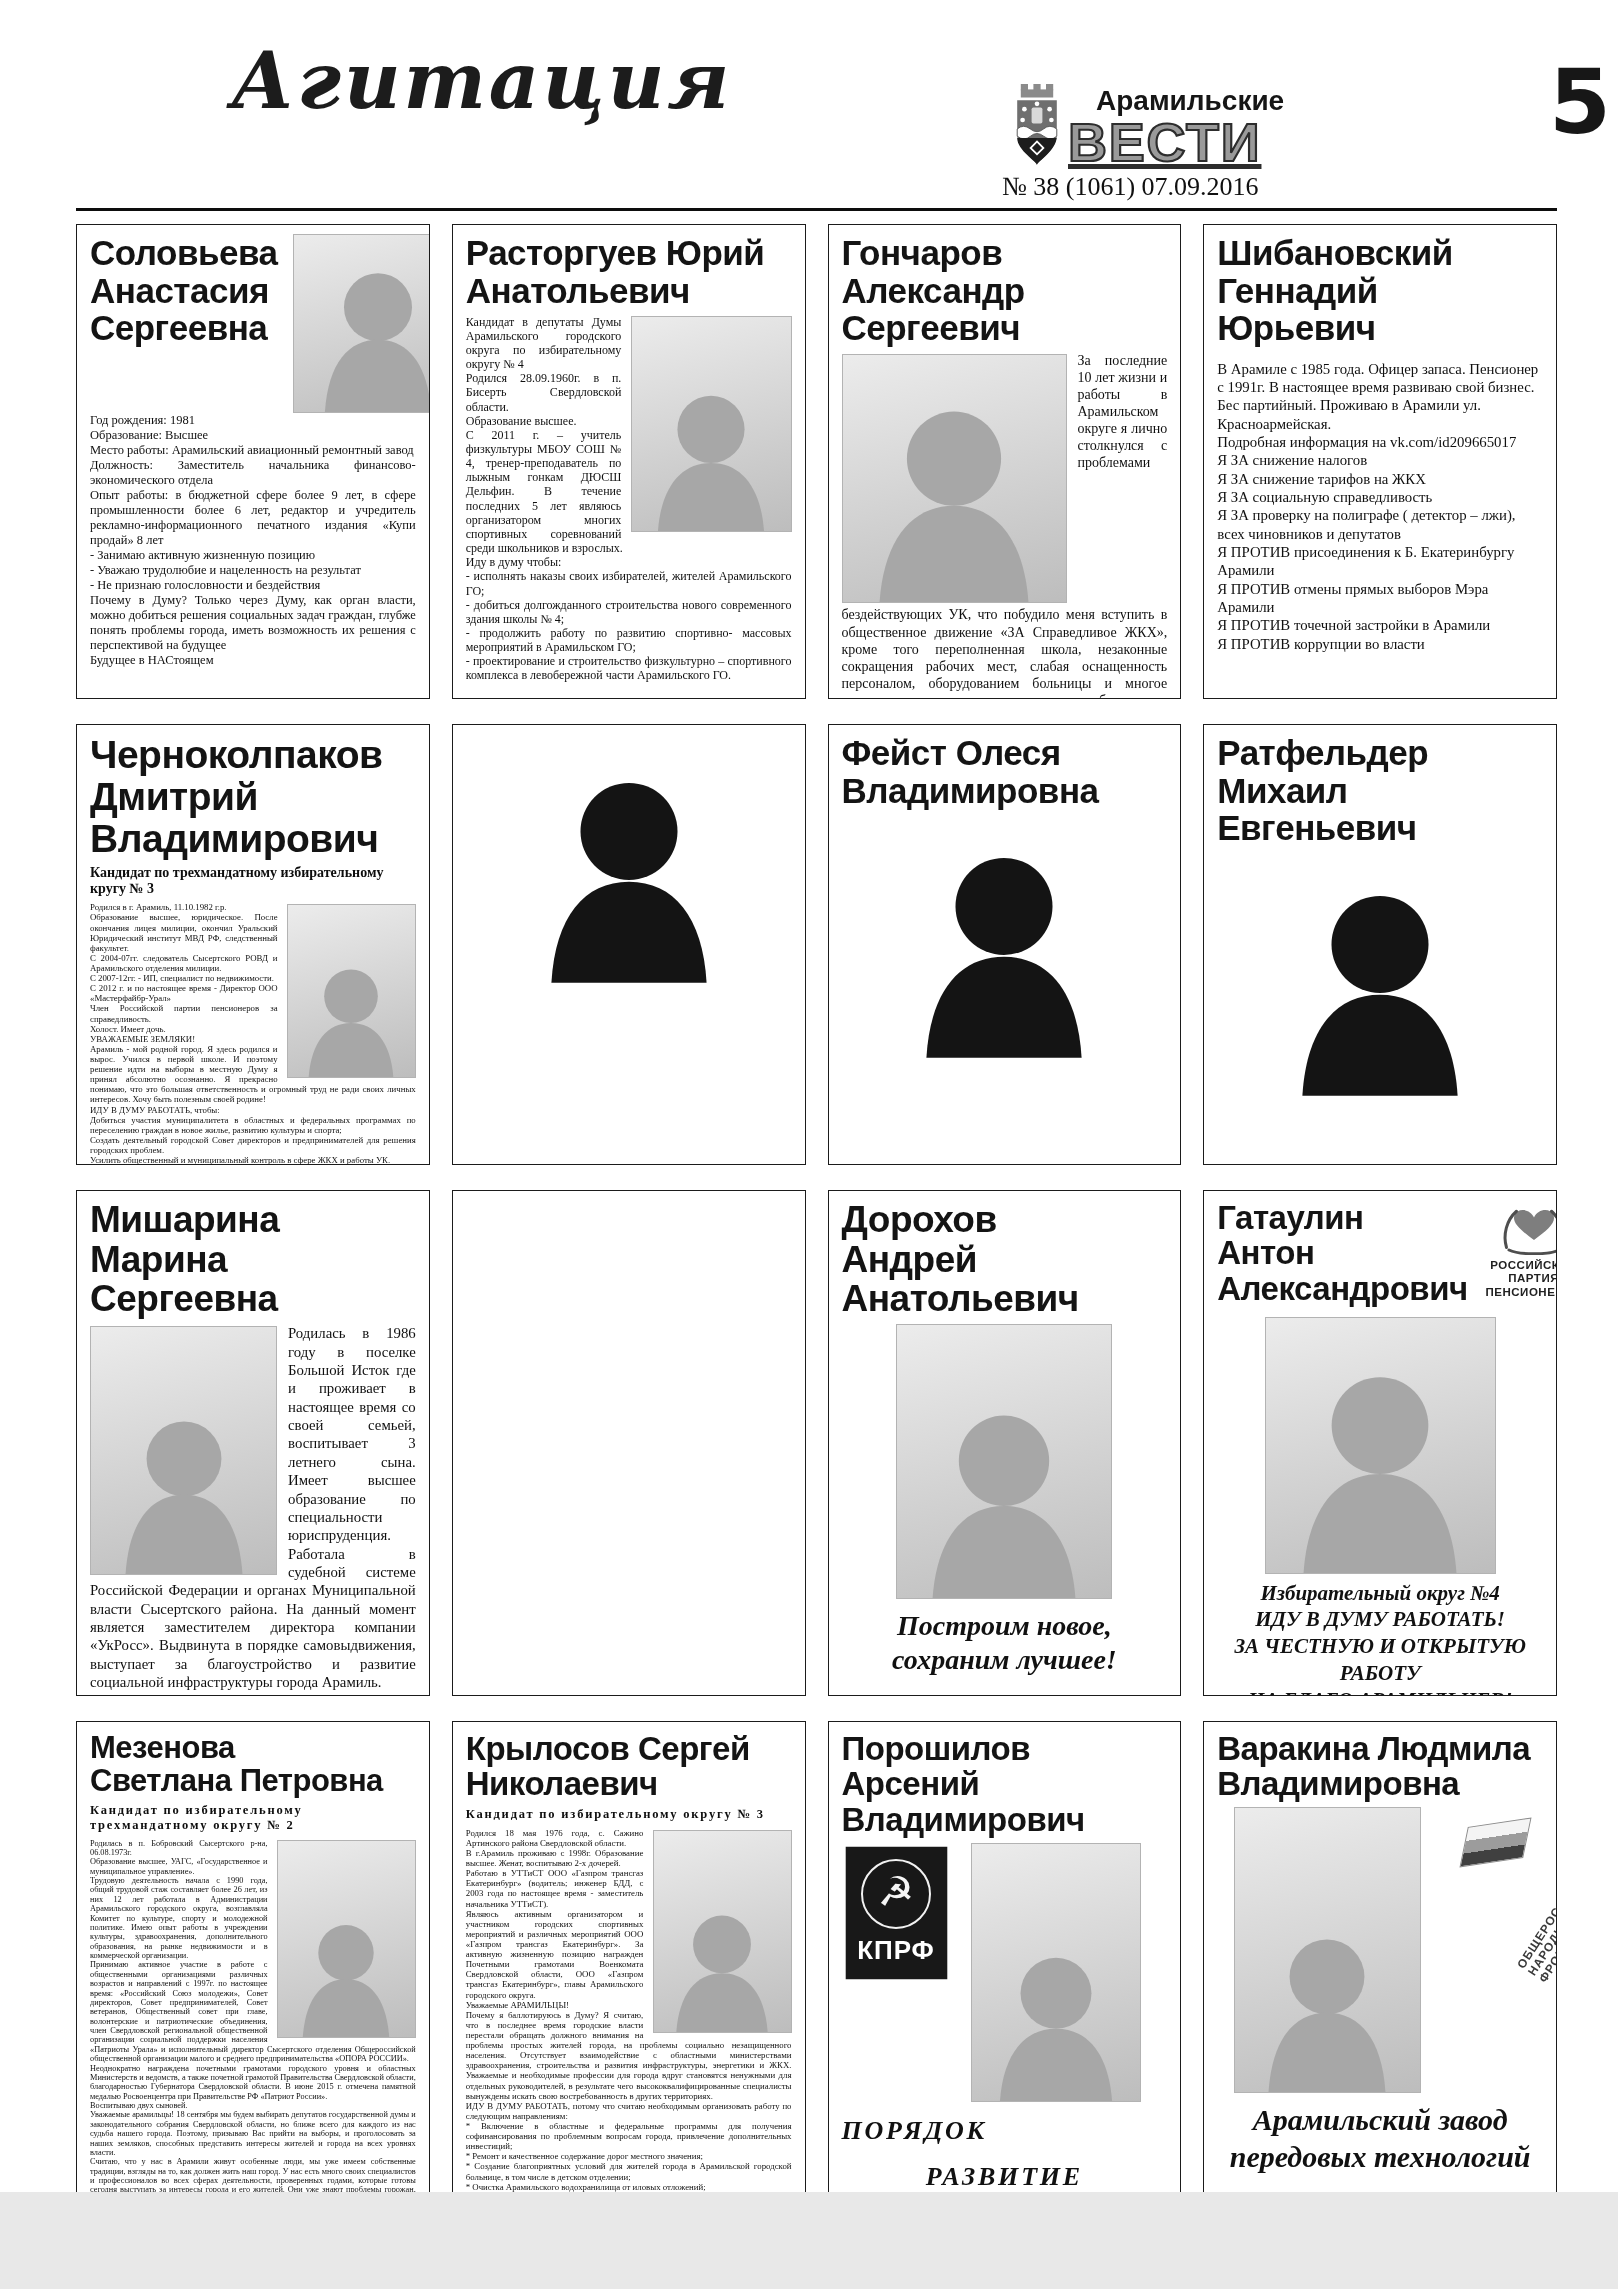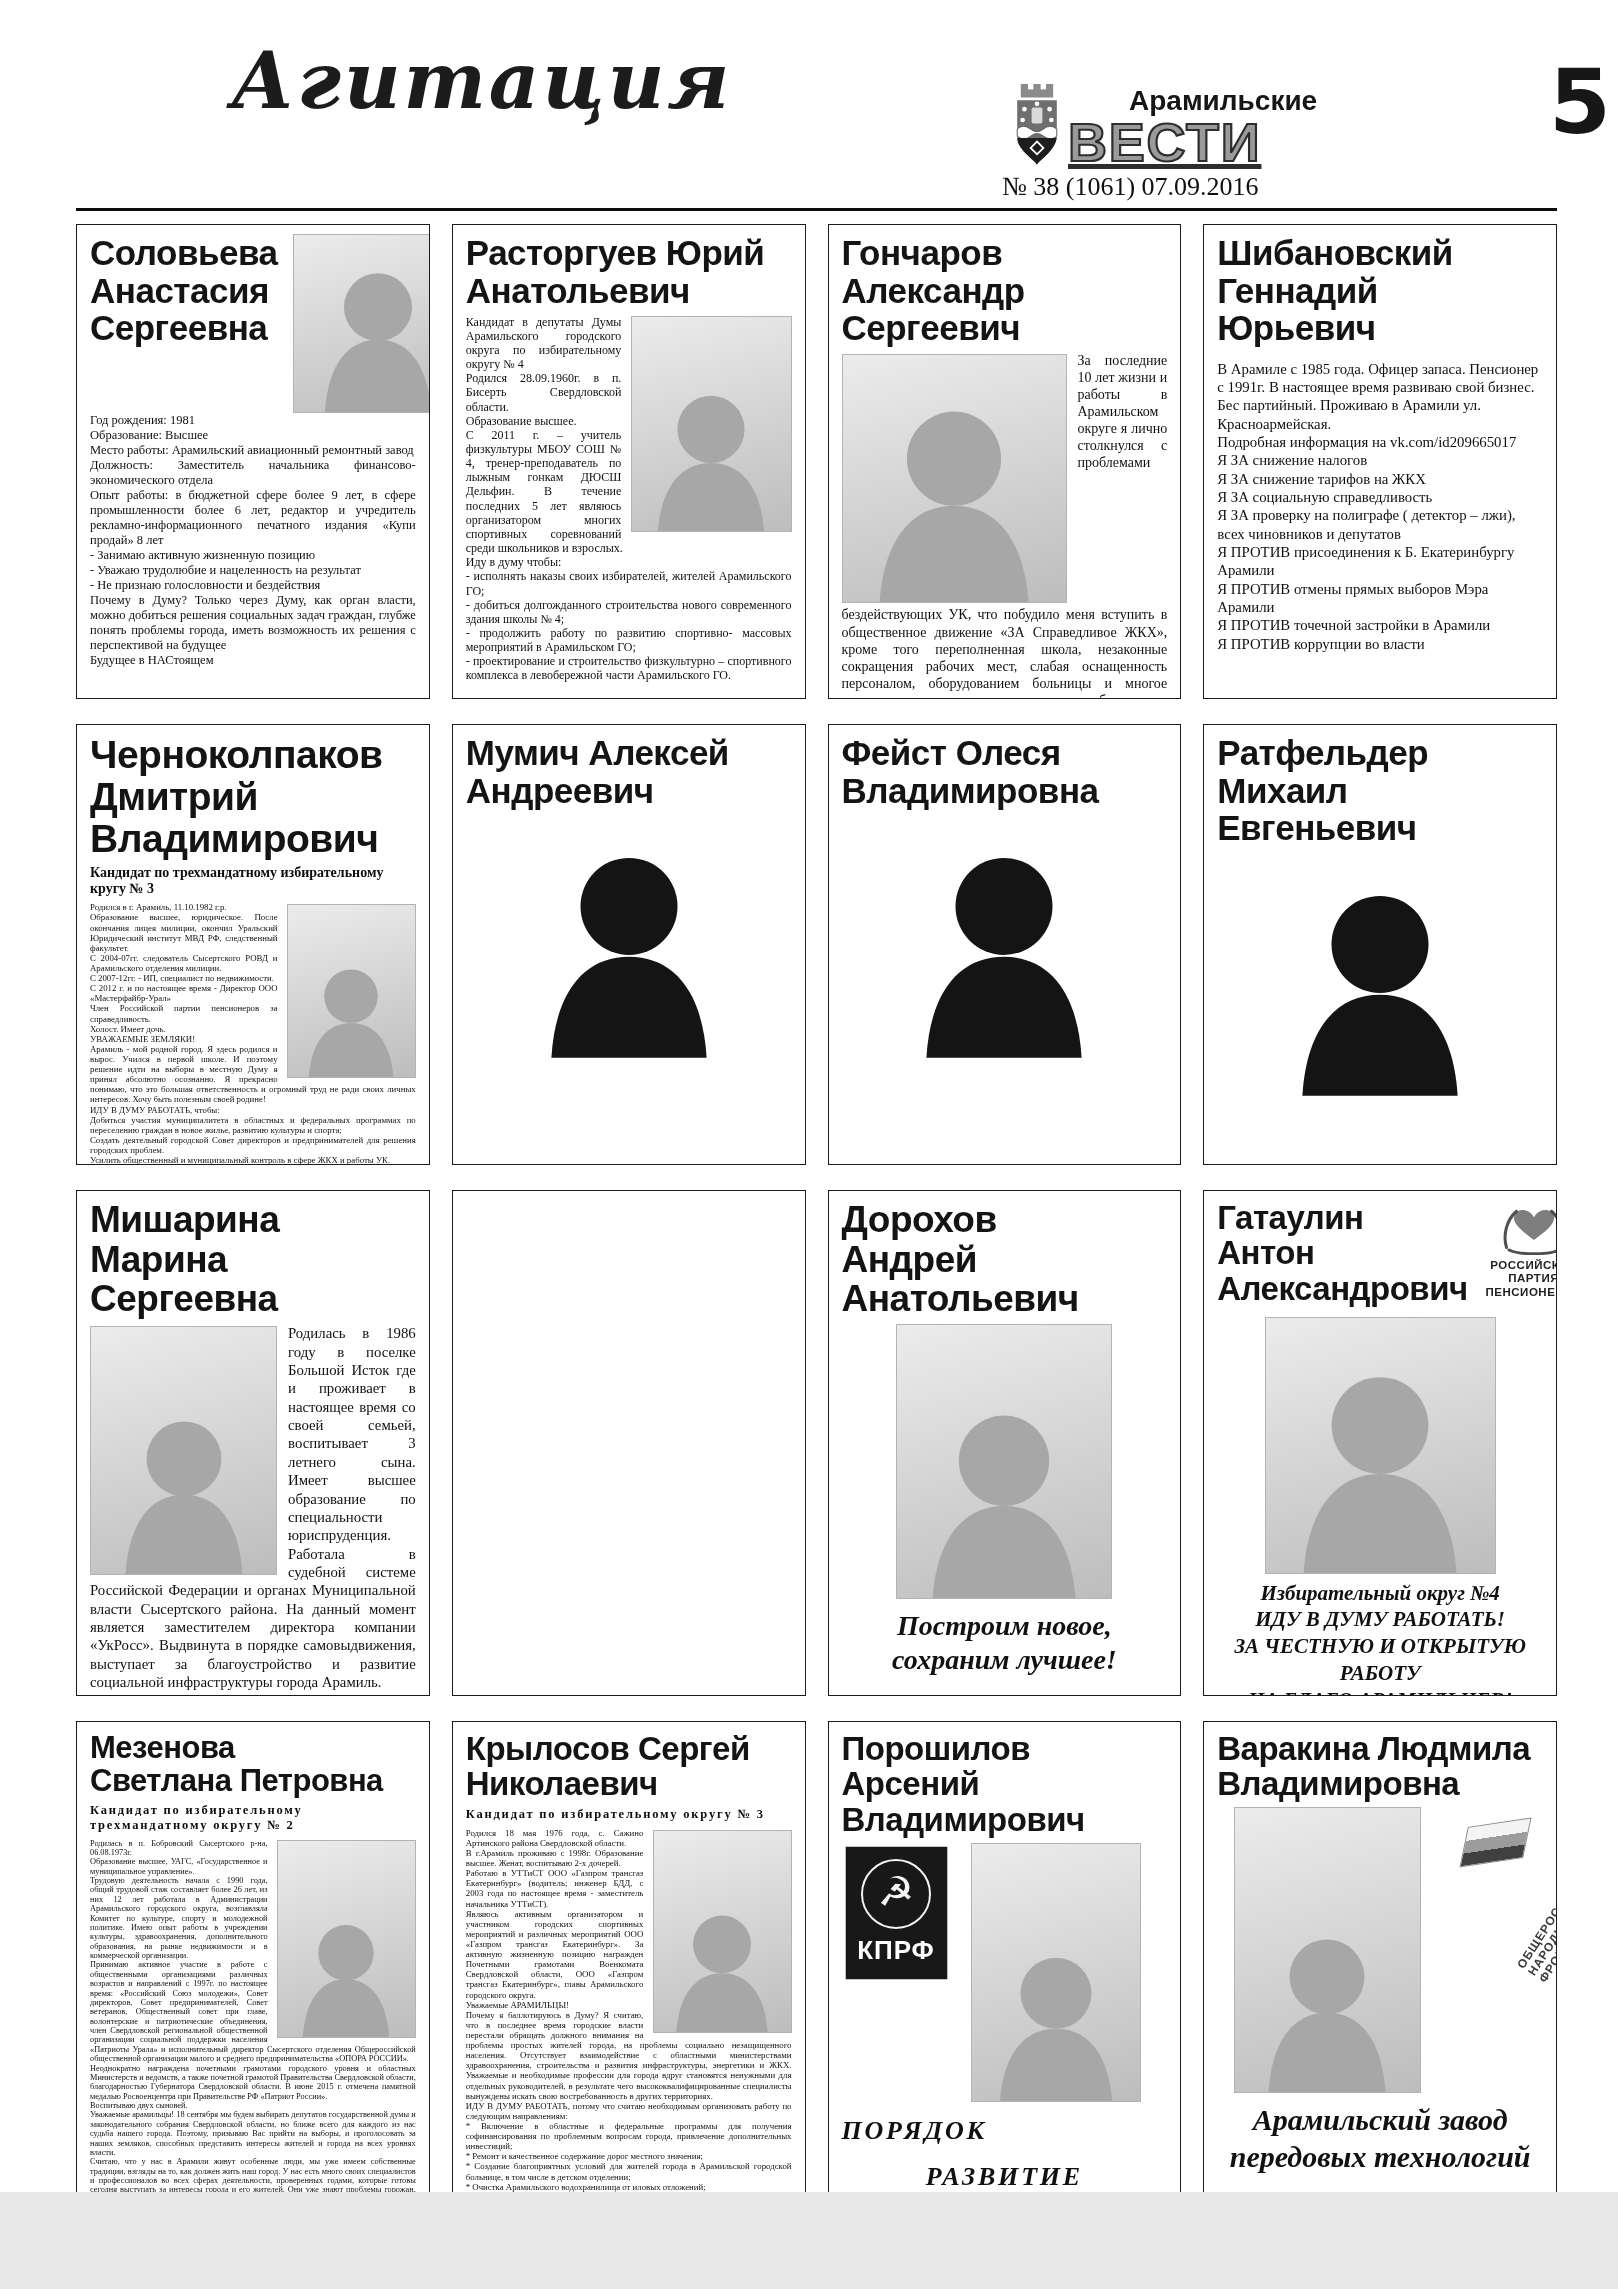--- a/index.html
+++ b/index.html
@@ -3,21 +3,21 @@
 <meta charset="utf-8">
 <style>
   html,body{margin:0;padding:0;background:#e8e8e8;}
   .page{position:relative;width:1619px;height:2192px;background:#ffffff;margin:0 auto;
         font-family:"Liberation Serif",serif;color:#111;overflow:hidden;}
 
   
   .section-title{position:absolute;left:231px;top:35px;font:700 italic 78px "DejaVu Serif",serif;
                  letter-spacing:2.8px;color:#1c1c1c;}
   .coat{position:absolute;left:1010px;top:81px;width:54px;height:87px;}
-  .paper-top{position:absolute;left:1129px;top:85px;font:700 28px "Liberation Sans",sans-serif;color:#161616;}
+  .paper-top{position:absolute;left:1096px;top:85px;font:700 28px "Liberation Sans",sans-serif;color:#161616;}
   .paper-bottom{position:absolute;left:1068px;top:111px;font:900 54px "Liberation Sans",sans-serif;
                 color:#9a9a9a;-webkit-text-stroke:2.2px #2d2d2d;letter-spacing:1.8px;text-decoration:underline;}
   .issue{position:absolute;left:1002px;top:172px;font:400 26px "Liberation Serif",serif;color:#101010;}
   .pagenum{position:absolute;left:1549px;top:50px;font:900 89px "DejaVu Sans",sans-serif;color:#171717;}
   .rule{position:absolute;left:76px;top:208px;width:1481px;height:2.8px;background:#0d0d0d;}
 
   
   .grid{position:absolute;left:76px;top:224px;width:1481px;display:grid;
         grid-template-columns:repeat(4,1fr);grid-template-rows:475px 441px 506px 503px;
         column-gap:22px;row-gap:25px;}
@@ -215,22 +215,20 @@
 Обеспечить архитектурный и строительный контроль.
 Наладить взаимодействия с министерством здравоохранения для создания комфортных условий работы и получения медицинских услуг в Арамильской больнице.
 Заняться качественным благоустройством детских спортивно-игровых площадок.
 Усилить роль депутатов и отчётность главы перед жителями городского округа.
 ЗА БЕЗПАСНУЮ И КОМФОРТНУЮ ЖИЗНЬ!
 ЗА РАЗВИТИЕ АРАМИЛИ!</span>
       </div>
     </div>
 
     <div class="cell">
-      <h2 class="cname fs38 pre">Мумич Алексей
-Андреевич</h2>
       <div class="sil">
         <svg viewBox="0 0 100 110">
             <circle cx="50" cy="32" r="25"></circle>
             <path d="M50 58 C27 58 12 76 10 110 L90 110 C88 76 73 58 50 58 Z"></path>
           </svg>
       </div>
     </div>
 
     <div class="cell">
       <h2 class="cname fs38 pre">Фейст Олеся

